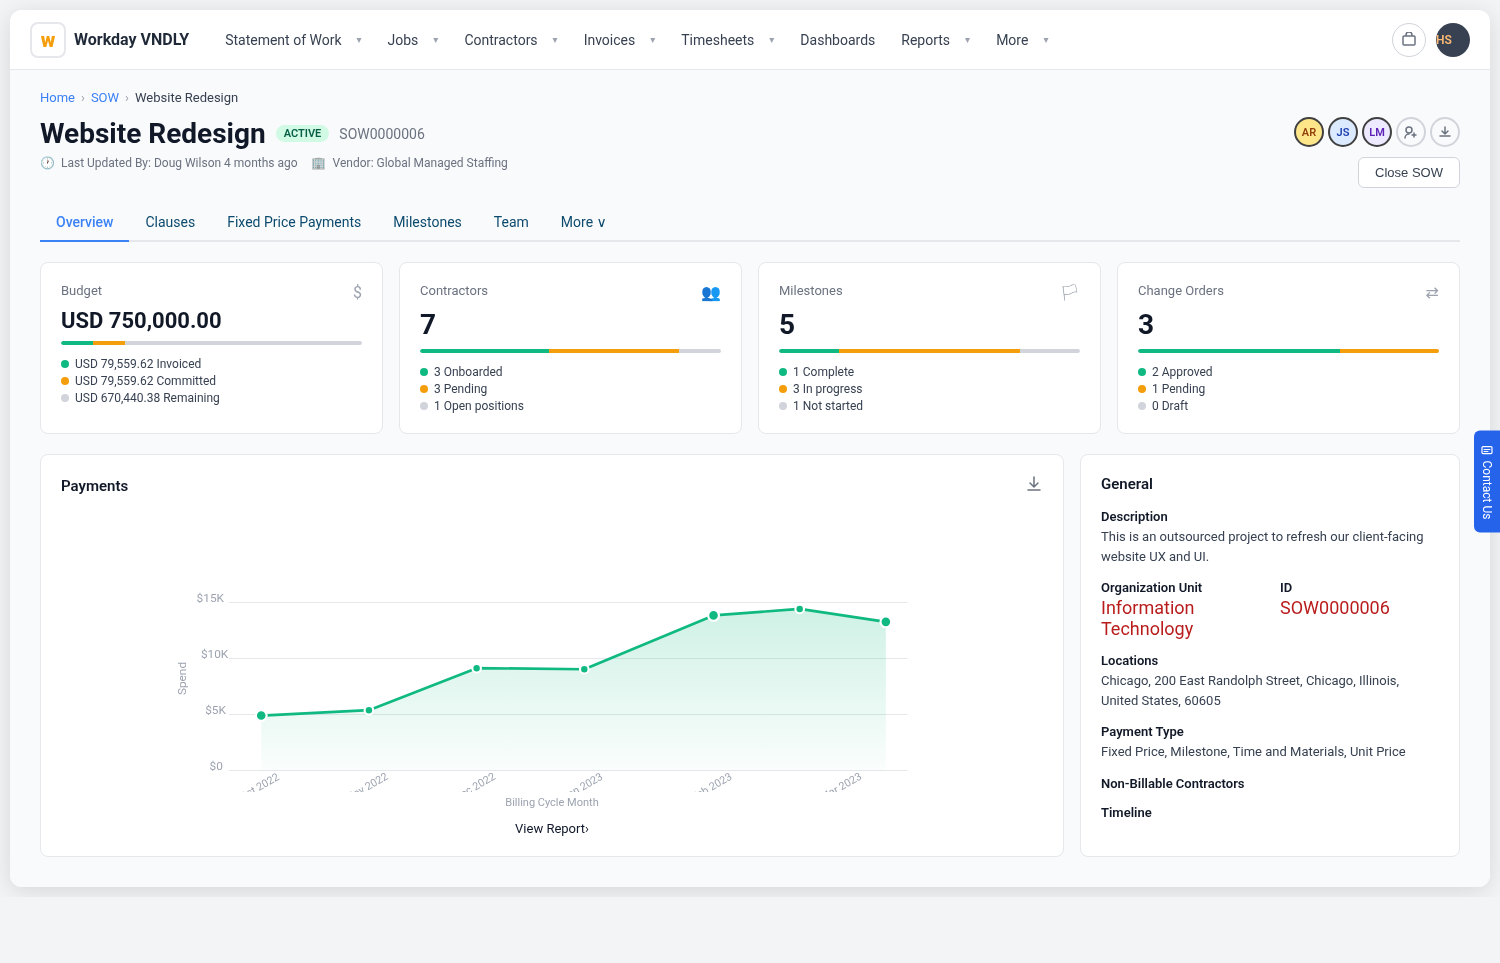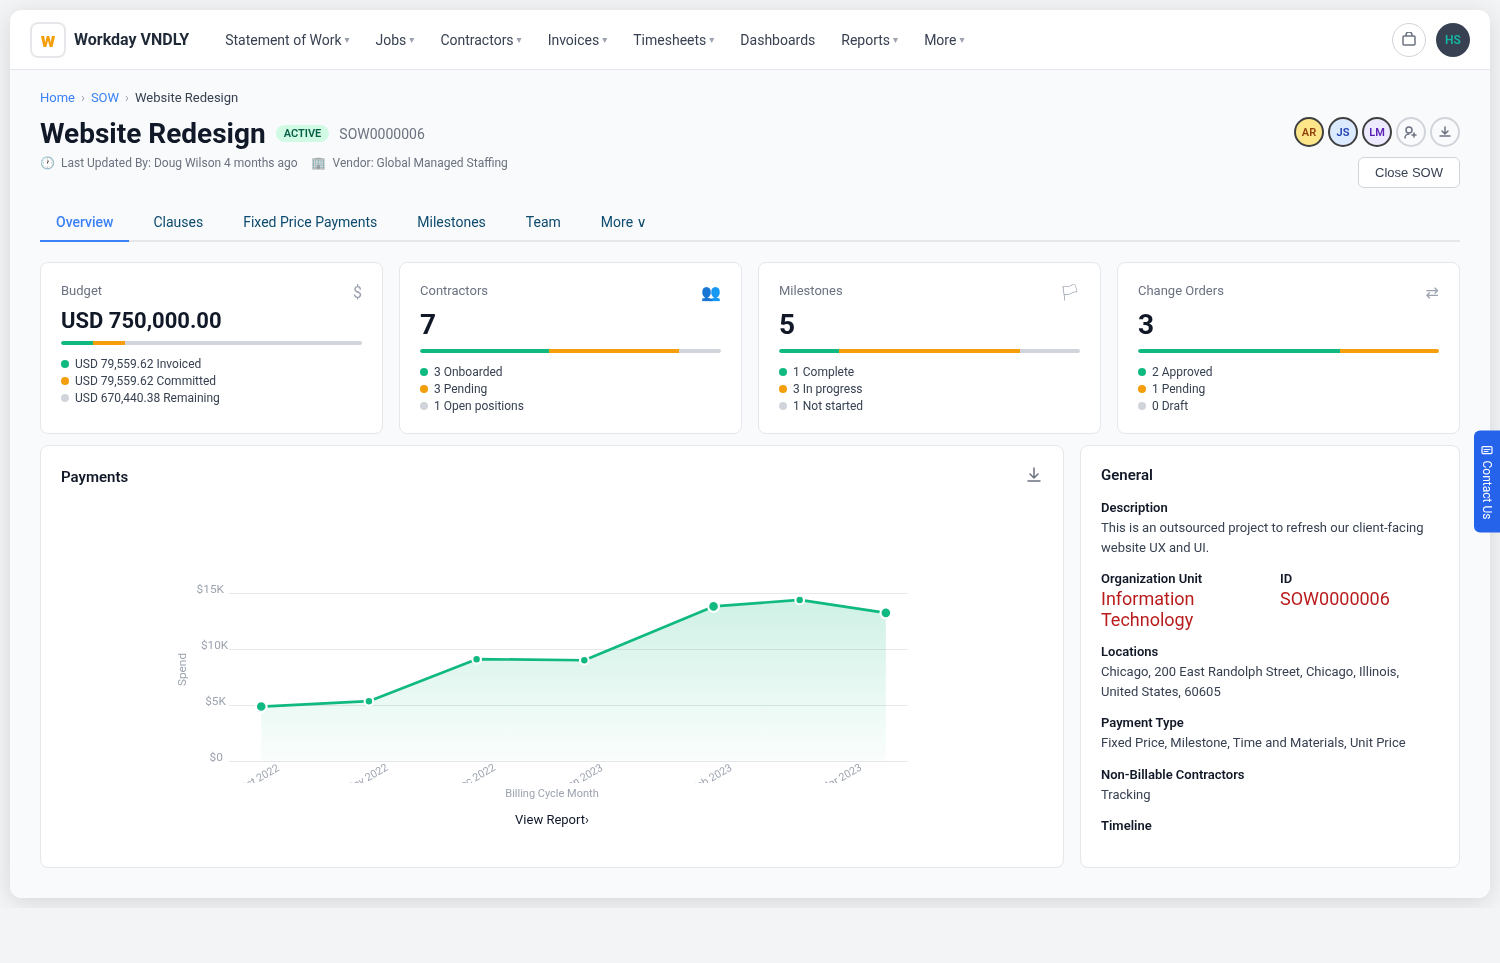--- a/index.html
+++ b/index.html
@@ -5,25 +5,25 @@
     * { box-sizing: border-box; margin: 0; padding: 0; }
     body { font-family: -apple-system, BlinkMacSystemFont, 'Segoe UI', Roboto, sans-serif; background: #f3f4f6; font-size: 14px; color: #333; }
 
     
     .topnav { background: #fff; border-bottom: 1px solid #e5e7eb; display: flex; align-items: center; padding: 0 20px; height: 60px; gap: 8px; }
     .logo-wrap { display: flex; align-items: center; gap: 8px; margin-right: 16px; }
     .logo-circle { width: 36px; height: 36px; background: #fff; border: 2px solid #e5e7eb; border-radius: 8px; display: flex; align-items: center; justify-content: center; }
     .logo-w { font-size: 20px; font-weight: 900; color: #f59e0b; }
     .brand-name { font-weight: 700; font-size: 16px; color: #1f2937; }
     .nav-items { display: flex; align-items: center; gap: 2px; flex: 1; }
-    .nav-item { display: flex; align-items: center; gap: 3px; padding: 8px 12px; cursor: pointer; color: #374151; font-size: 14px; border-radius: 4px; white-space: nowrap; }
+    .nav-item { display: flex; align-items: center; gap: 15px; padding: 8px 12px; cursor: pointer; color: #374151; font-size: 14px; border-radius: 4px; white-space: nowrap; }
     .nav-chevron { font-size: 10px; color: #9ca3af; }
     .nav-right { display: flex; align-items: center; gap: 10px; }
     .nav-icon-btn { width: 34px; height: 34px; border: 1px solid #d1d5db; border-radius: 50%; display: flex; align-items: center; justify-content: center; cursor: pointer; color: #6b7280; }
-    .avatar-hs { width: 34px; height: 34px; background: #374151; border-radius: 50%; display: flex; align-items: center; justify-content: center; color: #14b8a6; font-size: 12px; font-weight: 600; cursor: pointer; }
+    .avatar-hs { width: 34px; height: 34px; background: #374151; border-radius: 50%; display: flex; align-items: center; justify-content: flex-start; color: #fdba74; font-size: 12px; font-weight: 600; cursor: pointer; }
 
     
     .breadcrumb { display: flex; align-items: center; gap: 6px; font-size: 13px; margin-bottom: 12px; }
     .breadcrumb a { color: #3b82f6; text-decoration: none; }
     .breadcrumb-sep { color: #9ca3af; }
     .breadcrumb-current { color: #374151; }
 
     
     .page-header { display: flex; justify-content: space-between; align-items: flex-start; margin-bottom: 4px; }
     .page-title-row { display: flex; align-items: center; gap: 10px; }
@@ -38,26 +38,26 @@
     .avatar-group { display: flex; align-items: center; gap: 4px; }
     .avatar-sm { width: 30px; height: 30px; border: 2px solid #404040; border-radius: 50%; display: flex; align-items: center; justify-content: center; font-size: 11px; font-weight: 600; cursor: pointer; }
     .avatar-ar { background: #fde68a; color: #92400e; }
     .avatar-js { background: #dbeafe; color: #1e40af; }
     .avatar-lm { background: #ede9fe; color: #5b21b6; }
     .avatar-add { background: #f9fafb; color: #6b7280; border: 2px solid #d1d5db; font-size: 14px; }
     .avatar-dl { background: #f9fafb; color: #6b7280; border: 2px solid #d1d5db; font-size: 14px; }
     .close-sow-btn { border: 1px solid #d1d5db; background: #fff; color: #374151; padding: 7px 16px; border-radius: 6px; cursor: pointer; font-size: 13px; font-weight: 500; }
 
     
-    .tabs-row { display: flex; align-items: flex-end; gap: 8px; border-bottom: 2px solid #e5e7eb; margin-bottom: 20px; margin-top: 16px; }
+    .tabs-row { display: flex; align-items: flex-end; gap: 0; border-bottom: 2px solid #e5e7eb; margin-bottom: 20px; margin-top: 16px; }
     .tab { padding: 10px 16px; cursor: pointer; color: #0c4a6e; font-size: 14px; border-bottom: 2px solid transparent; margin-bottom: -2px; }
     .tab.active { color: #3b82f6; border-bottom-color: #3b82f6; font-weight: 500; }
 
     
-    .cards-row { display: grid; grid-template-columns: repeat(4, 1fr); gap: 16px; margin-bottom: 11px; }
+    .cards-row { display: grid; grid-template-columns: repeat(4, 1fr); gap: 16px; margin-bottom: 20px; }
     .card { background: #fff; border-radius: 8px; padding: 20px; border: 1px solid #e5e7eb; }
     .card-header { display: flex; justify-content: space-between; align-items: flex-start; margin-bottom: 6px; }
     .card-label { font-size: 13px; color: #6b7280; font-weight: 400; }
     .card-icon { font-size: 16px; color: #9ca3af; }
     .card-value { font-size: 28px; font-weight: 700; color: #111827; margin-bottom: 8px; }
     .card-value-lg { font-size: 22px; font-weight: 700; color: #111827; margin-bottom: 8px; }
 
     
     .progress-bar-wrap { height: 4px; border-radius: 2px; background: #e5e7eb; margin-bottom: 12px; overflow: hidden; display: flex; }
     .progress-seg-green { background: #10b981; border-radius: 2px 0 0 2px; }
@@ -411,21 +411,20 @@
           <div class="general-section-text">Chicago, 200 East Randolph Street, Chicago, Illinois, United States, 60605</div>
         </div>
 
         <div class="general-section">
           <div class="general-section-title">Payment Type</div>
           <div class="general-section-text">Fixed Price, Milestone, Time and Materials, Unit Price</div>
         </div>
 
         <div class="general-section">
           <div class="general-section-title">Non-Billable Contractors</div>
-          <div class="general-section-text">Tracking</div>
         </div>
 
         <div class="general-section">
           <div class="general-section-title">Timeline</div>
         </div>
       </div>
     </div>
   </div>
 </div>
 

